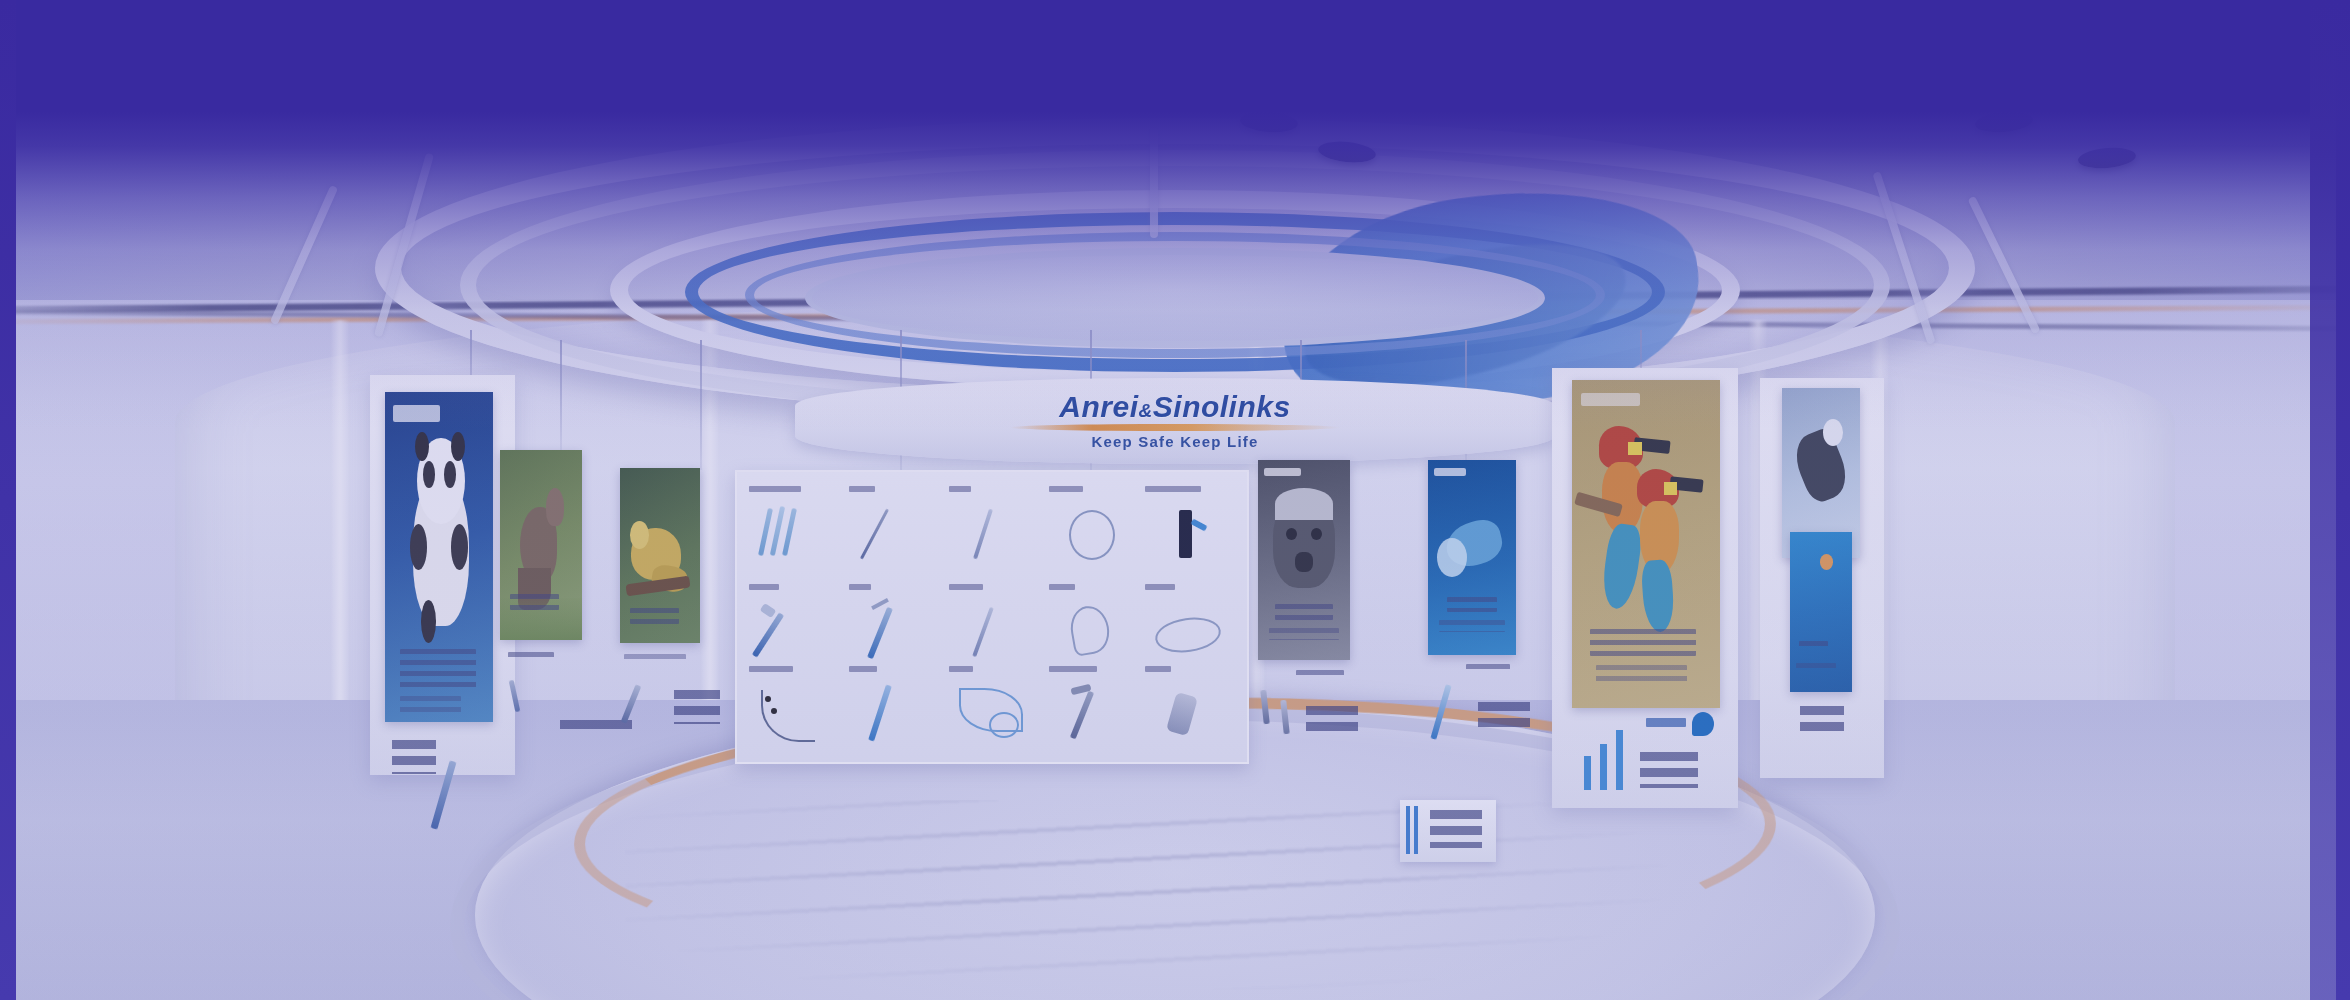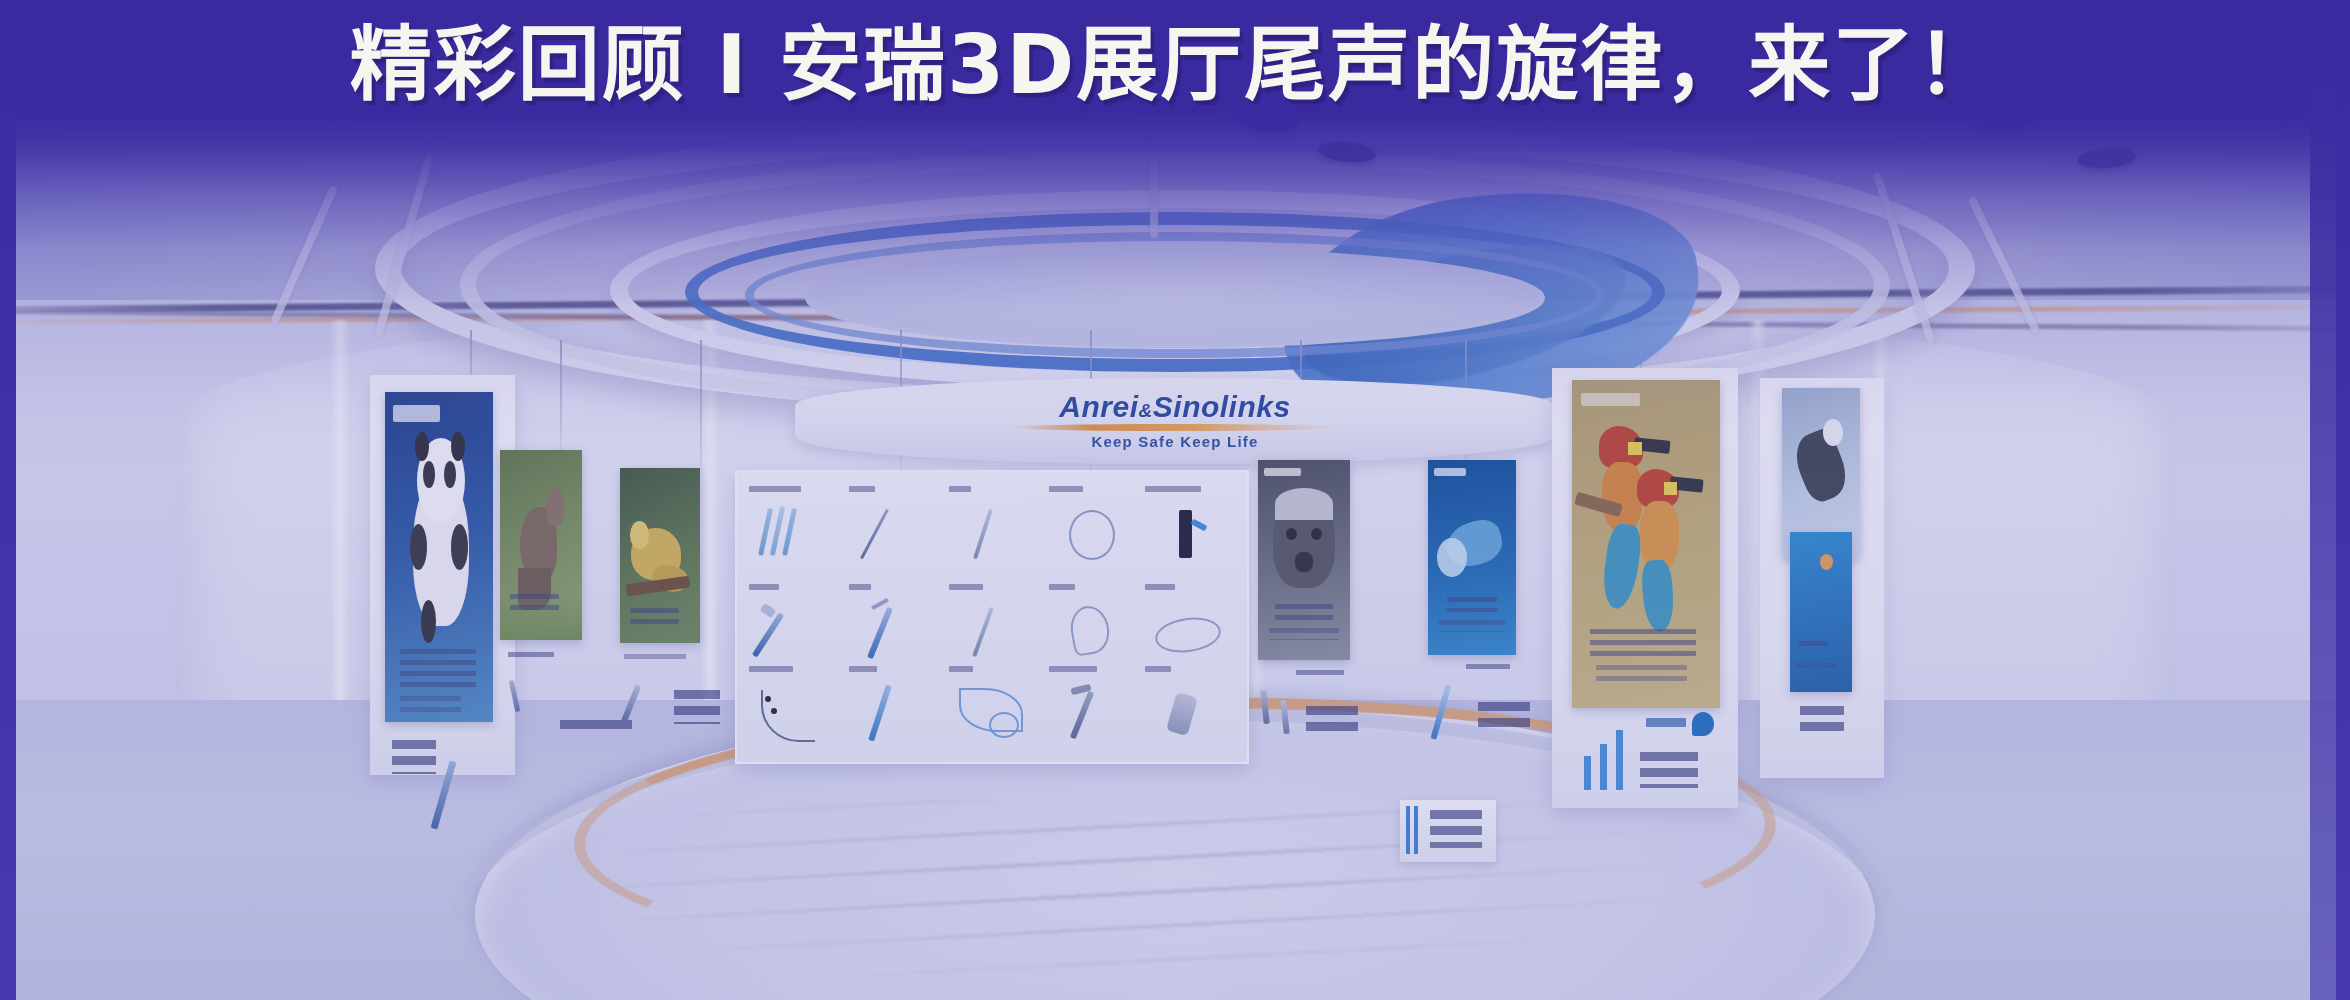--- a/index.html
+++ b/index.html
@@ -574,15 +574,14 @@
     </div>
 
   </div>
 
   <div class="purple-wash"></div>
   <div class="purple-top"></div>
   <div class="edge-left"></div>
   <div class="edge-right-wide"></div>
   <div class="edge-right"></div>
 
-  <div class="headline">精彩回顾 I 安瑞3D展厅尾声的旋律，来了！</div>
 
 </div>
 
 </body></html>

